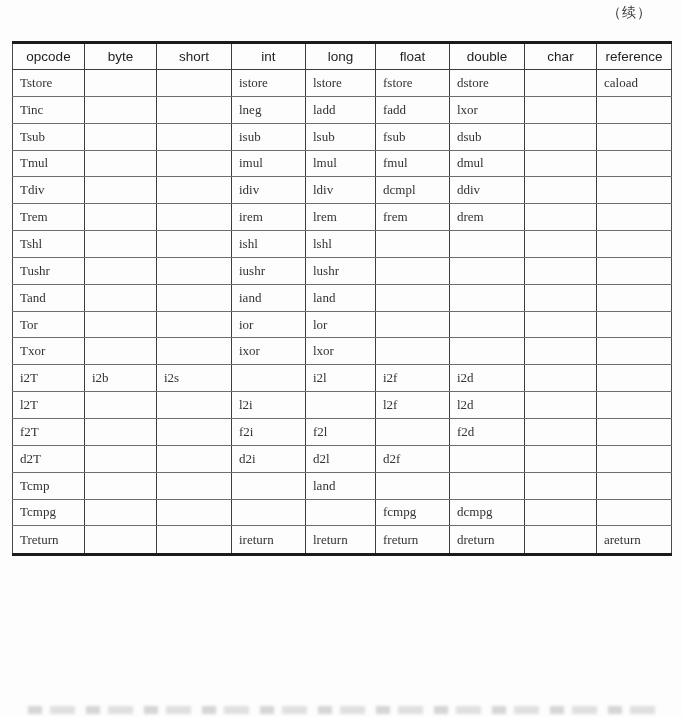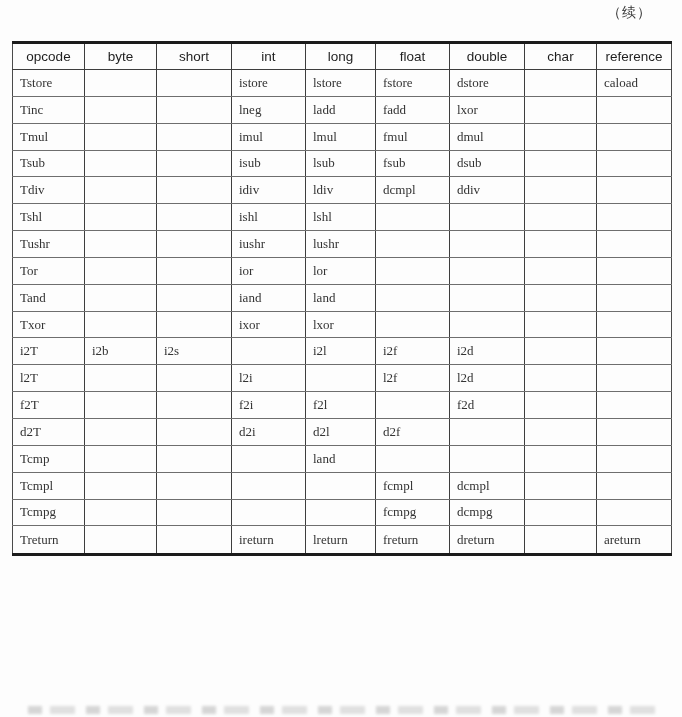--- a/index.html
+++ b/index.html
@@ -131,53 +131,64 @@
         <td></td>
         <td></td>
         <td>lneg</td>
         <td>ladd</td>
         <td>fadd</td>
         <td>lxor</td>
         <td></td>
         <td></td>
       </tr>
       <tr>
+        <td>Tsub</td>
+        <td></td>
+        <td></td>
+        <td>isub</td>
+        <td>lsub</td>
+        <td>fsub</td>
+        <td>dsub</td>
+        <td></td>
+        <td></td>
+      </tr>
+      <tr>
         <td>Tmul</td>
         <td></td>
         <td></td>
         <td>imul</td>
         <td>lmul</td>
         <td>fmul</td>
         <td>dmul</td>
         <td></td>
         <td></td>
       </tr>
       <tr>
-        <td>Tsub</td>
-        <td></td>
-        <td></td>
-        <td>isub</td>
-        <td>lsub</td>
-        <td>fsub</td>
-        <td>dsub</td>
-        <td></td>
-        <td></td>
-      </tr>
-      <tr>
         <td>Tdiv</td>
         <td></td>
         <td></td>
         <td>idiv</td>
         <td>ldiv</td>
         <td>dcmpl</td>
         <td>ddiv</td>
         <td></td>
         <td></td>
       </tr>
       <tr>
+        <td>Trem</td>
+        <td></td>
+        <td></td>
+        <td>irem</td>
+        <td>lrem</td>
+        <td>frem</td>
+        <td>drem</td>
+        <td></td>
+        <td></td>
+      </tr>
+      <tr>
         <td>Tshl</td>
         <td></td>
         <td></td>
         <td>ishl</td>
         <td>lshl</td>
         <td></td>
         <td></td>
         <td></td>
         <td></td>
       </tr>
@@ -186,36 +197,36 @@
         <td></td>
         <td></td>
         <td>iushr</td>
         <td>lushr</td>
         <td></td>
         <td></td>
         <td></td>
         <td></td>
       </tr>
       <tr>
+        <td>Tand</td>
+        <td></td>
+        <td></td>
+        <td>iand</td>
+        <td>land</td>
+        <td></td>
+        <td></td>
+        <td></td>
+        <td></td>
+      </tr>
+      <tr>
         <td>Tor</td>
         <td></td>
         <td></td>
         <td>ior</td>
         <td>lor</td>
-        <td></td>
-        <td></td>
-        <td></td>
-        <td></td>
-      </tr>
-      <tr>
-        <td>Tand</td>
-        <td></td>
-        <td></td>
-        <td>iand</td>
-        <td>land</td>
         <td></td>
         <td></td>
         <td></td>
         <td></td>
       </tr>
       <tr>
         <td>Txor</td>
         <td></td>
         <td></td>
         <td>ixor</td>
@@ -270,31 +281,20 @@
         <td></td>
       </tr>
       <tr>
         <td>Tcmp</td>
         <td></td>
         <td></td>
         <td></td>
         <td>land</td>
         <td></td>
         <td></td>
-        <td></td>
-        <td></td>
-      </tr>
-      <tr>
-        <td>Tcmpl</td>
-        <td></td>
-        <td></td>
-        <td></td>
-        <td></td>
-        <td>fcmpl</td>
-        <td>dcmpl</td>
         <td></td>
         <td></td>
       </tr>
       <tr>
         <td>Tcmpg</td>
         <td></td>
         <td></td>
         <td></td>
         <td></td>
         <td>fcmpg</td>

